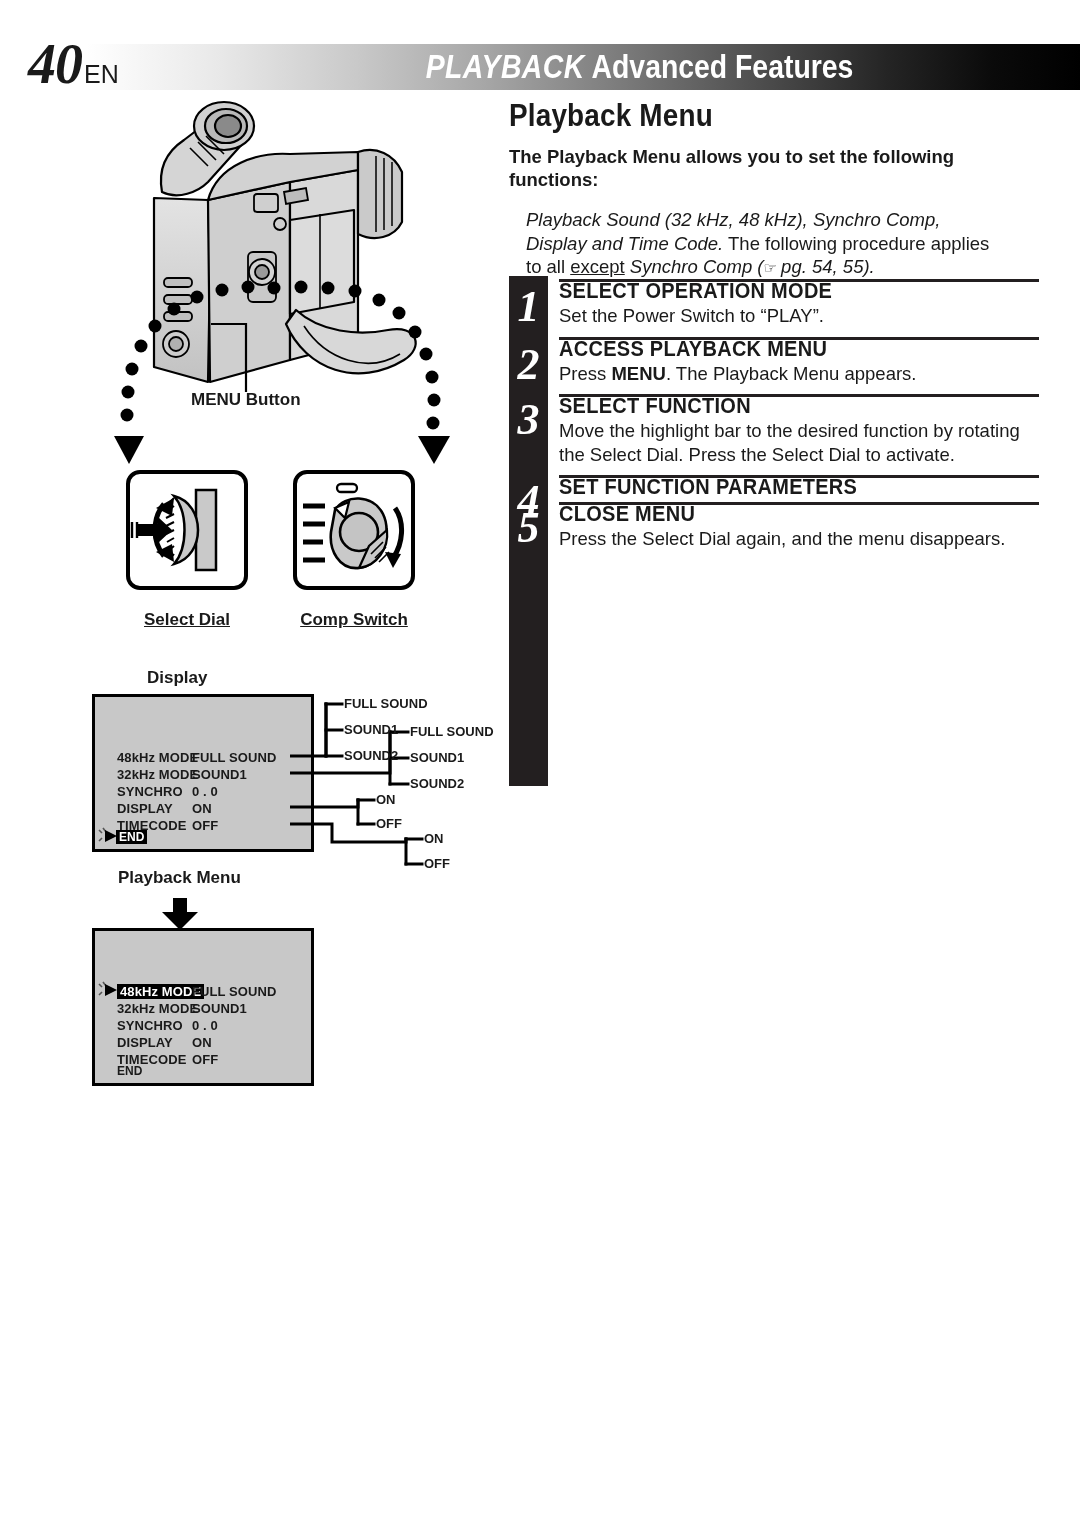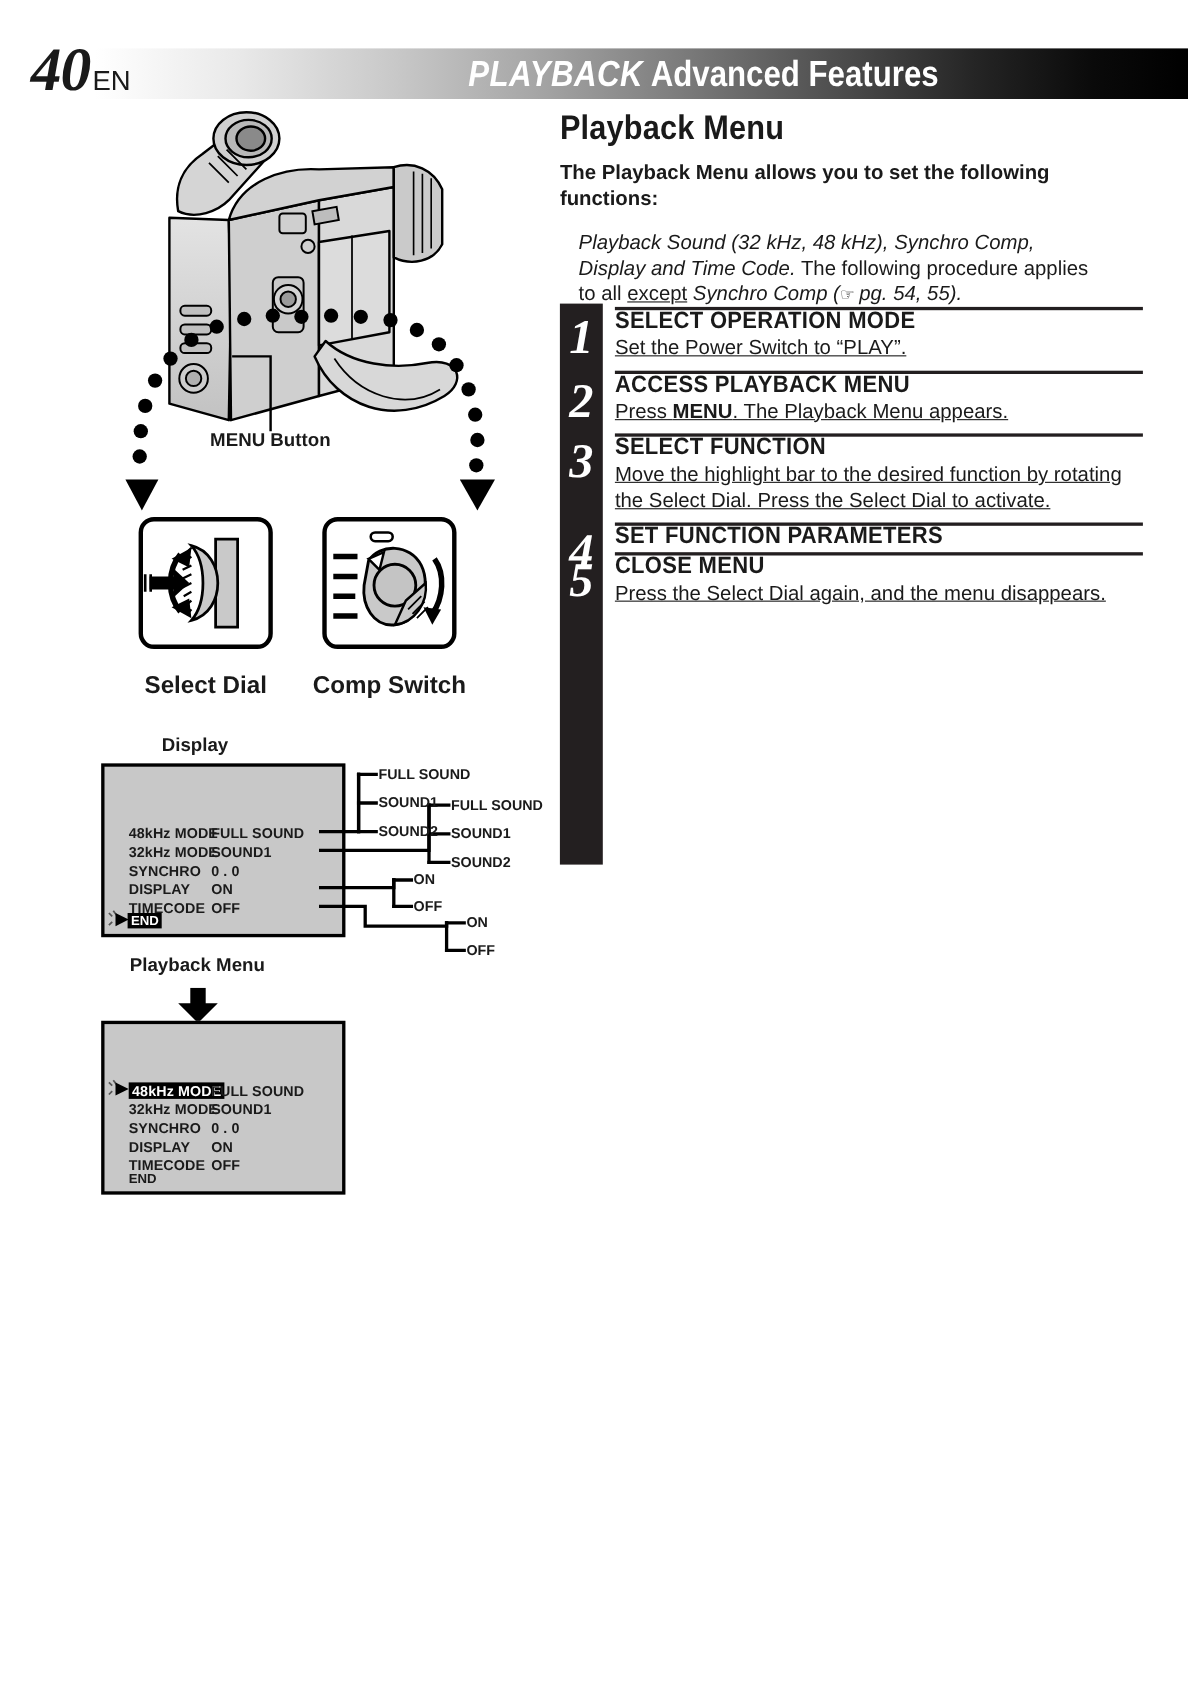--- a/index.html
+++ b/index.html
@@ -66,21 +66,21 @@
   .step-num{
     position:absolute;left:0;width:39px;text-align:center;
     color:#ffffff;font-family:"Liberation Serif", serif;
     font-size:44px;font-weight:700;font-style:italic;line-height:1;
   }
   .step-head{
     font-size:21.5px;font-weight:700;letter-spacing:.3px;
     transform:scaleX(.93);transform-origin:left center;
     margin:3px 0 1px 0;line-height:24px;
   }
-  .step-body{font-size:18.5px;line-height:23.5px;margin:0 0 9px 0;text-decoration:underline;}
+  .step-body{font-size:18.5px;line-height:23.5px;margin:0 0 9px 0;}
   .step-body b{font-weight:700;margin-top:28px;}
   .bullet-box{position:relative;padding-left:50px;}
   .bullet-body{
     font-size:18.5px;line-height:23.5px;margin:4px 0 9px 0;
     text-indent:-11px;padding-left:11px;
   }
 
   
   .cam-wrap{position:absolute;left:58px;top:92px;width:450px;height:370px;}
   .menu-btn-label{
@@ -88,21 +88,21 @@
     font-size:17px;font-weight:700;white-space:nowrap;
   }
 
   .ctrlbox{
     position:absolute;width:122px;height:120px;border:4px solid #000;
     border-radius:14px;background:#fff;box-sizing:border-box;
   }
   .ctrlbox.b1{left:126px;top:470px;}
   .ctrlbox.b2{left:293px;top:470px;}
   .ctrl-label{
-    position:absolute;font-size:22px;font-weight:700;text-align:center;width:160px;
+    position:absolute;font-size:17px;font-weight:700;text-align:center;width:160px;text-decoration:underline;
   }
   .ctrl-label.l1{left:107px;top:610px;}
   .ctrl-label.l2{left:274px;top:610px;}
 
   
   .disp-title{
     position:absolute;left:147px;top:668px;
     font-size:17px;font-weight:700;
   }
   .panel{

